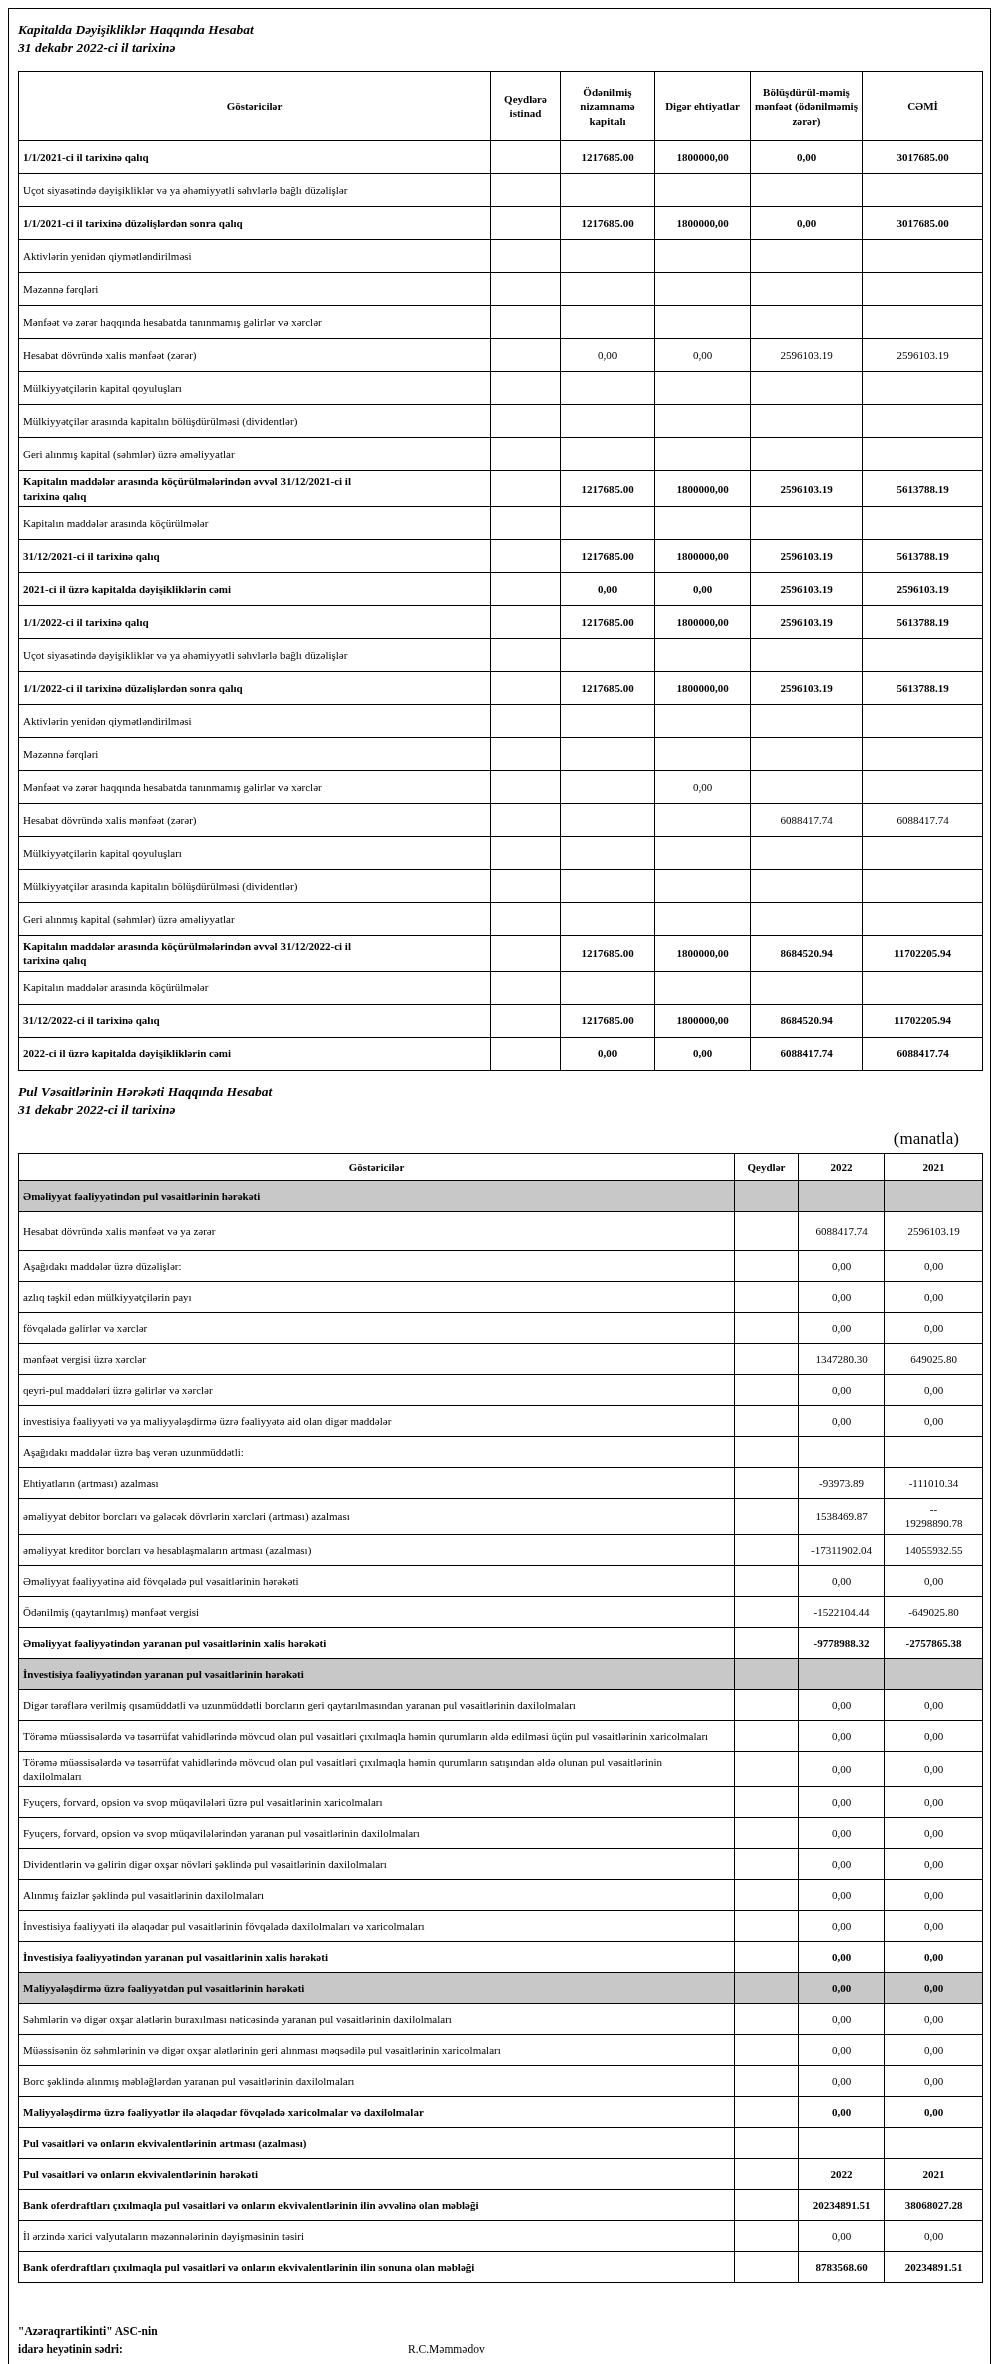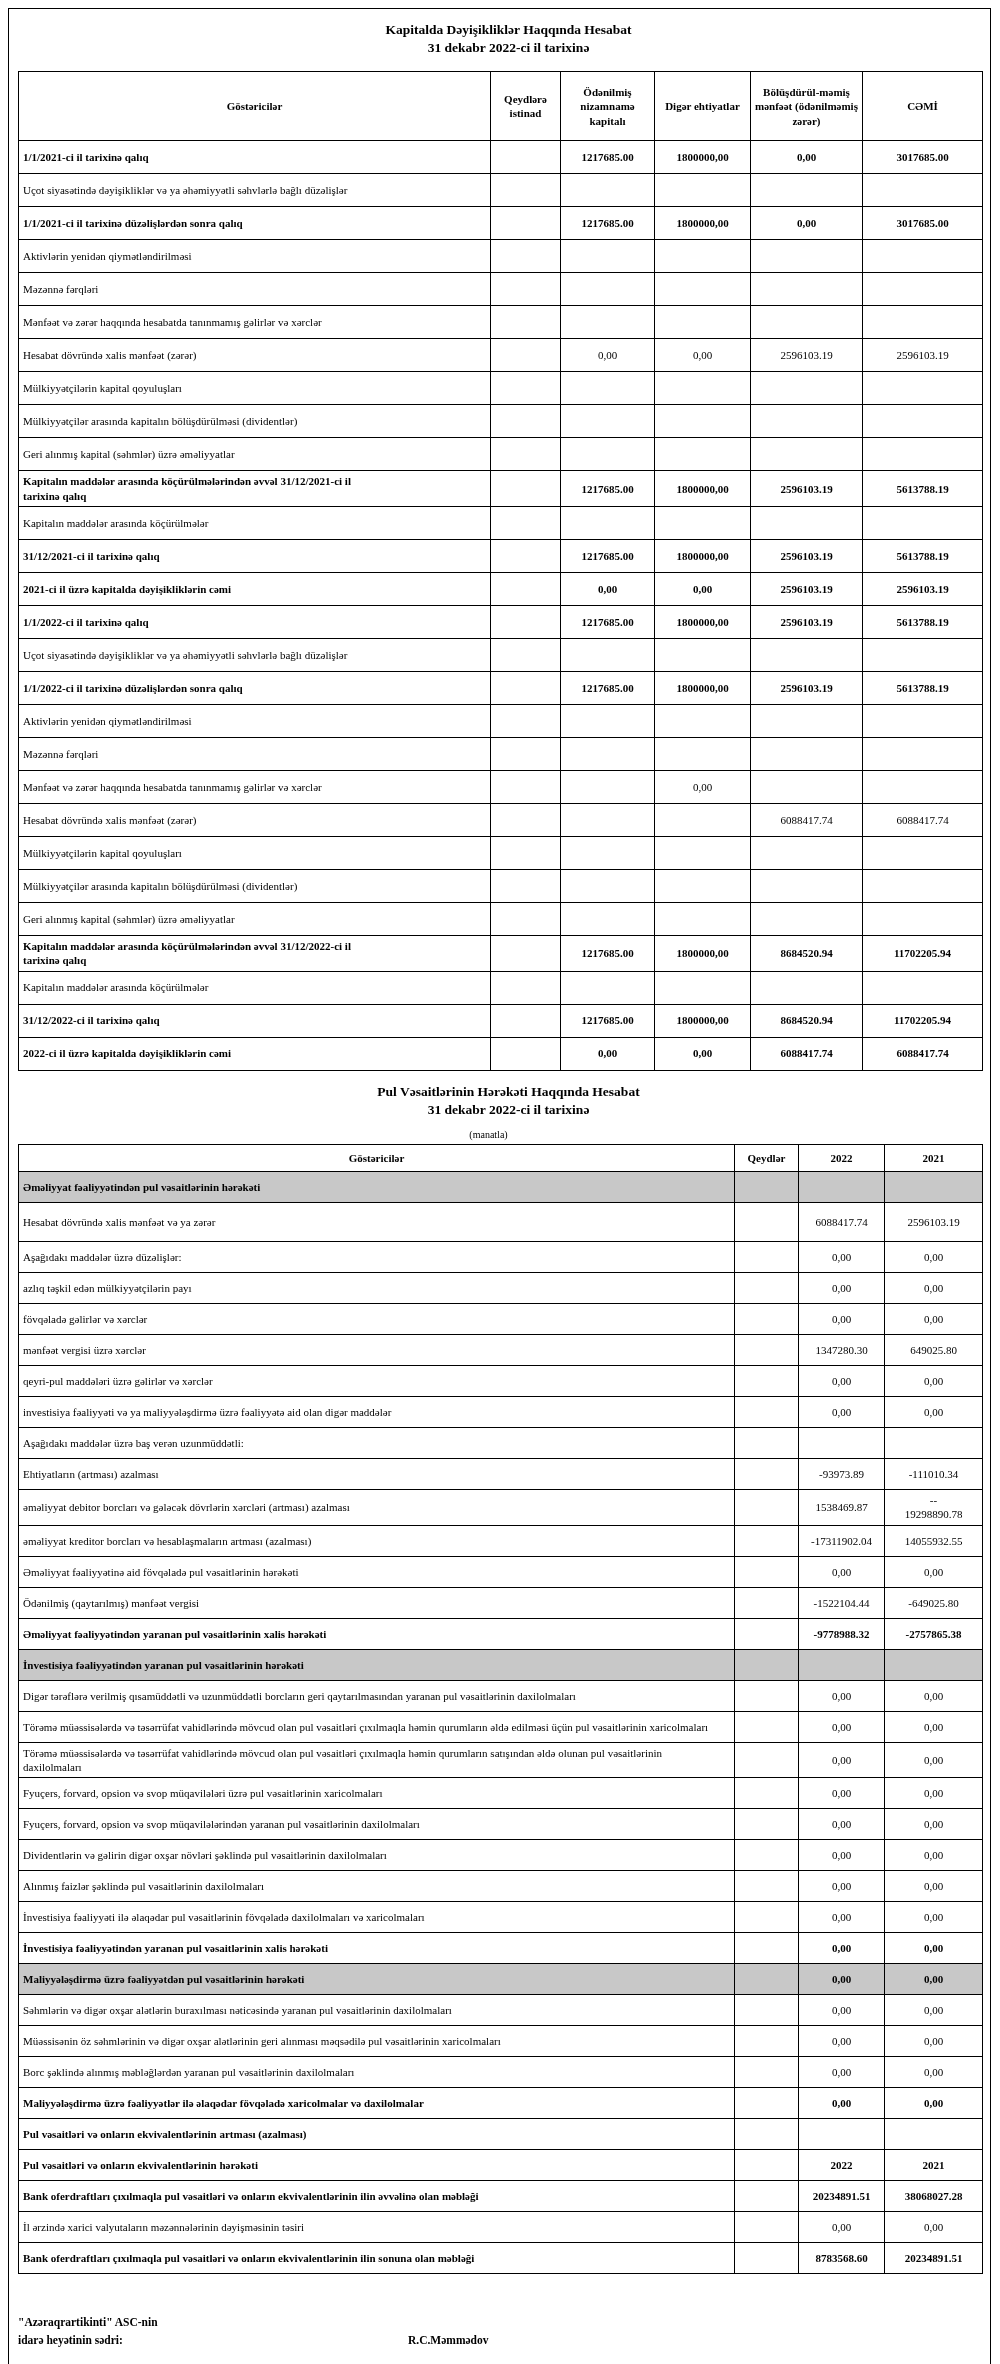--- a/index.html
+++ b/index.html
@@ -9,45 +9,45 @@
     color: #000000;
     font-family: "Liberation Serif", serif;
     font-size: 11px;
     position: relative;
   }
   .frame-top   { position: absolute; top: 8px; left: 8px; width: 983px; height: 1px; background: var(--border-color, #000); }
   .frame-left  { position: absolute; top: 8px; left: 8px; width: 1px; bottom: 0; background: var(--border-color, #000); }
   .frame-right { position: absolute; top: 8px; left: 990px; width: 1px; bottom: 0; background: var(--border-color, #000); }
   .content { position: absolute; top: 9px; left: 9px; width: 981px; padding: 12px 8px 0 9px; }
 
-  .title-block { text-align: center; }
+  .title-block { text-align: left; font-style: italic; }
   .doc-title { font-weight: bold; font-size: 13.5px; line-height: 1.35; }
   .mt { margin-top: 12px; }
 
   table { border-collapse: collapse; table-layout: fixed; width: 964px; }
   .t1 { margin-top: 14px; }
   .t2 { margin-top: 4px; }
   th, td { border: 1px solid var(--border-color, #000); padding: 3px 4px; vertical-align: middle; line-height: 1.3; word-wrap: break-word; }
   .t1 th { height: 62px; text-align: center; font-weight: bold; padding: 3px 2px; }
   .t2 th { height: 20px; text-align: center; font-weight: bold; }
   .t1 td { height: 26px; }
   .t2 td { height: 24px; }
   .t1 .lbl { padding-right: 110px; }
   .t2 .lbl { padding-right: 12px; }
   .lbl { text-align: left; }
   .val { text-align: center; white-space: pre-line; }
   .b { font-weight: bold; }
   tr.section td { background: var(--section-bg, #c8c8c8); margin-left: 20px; }
   tr.tall td { height: 32px; }
 
-  .manat { text-align: center; padding-right: 40px; margin-top: 10px; font-size: 10px; }
+  .manat { text-align: right; padding-right: 40px; margin-top: 10px; font-size: 17px; }
 
   .signatures { margin-top: 40px; }
   .sig-row { position: relative; margin-top: 26px; font-weight: bold; font-size: 11.5px; line-height: 1.5; width: 700px; }
-  .sig-name { position: absolute; left: 390px; bottom: 0; font-weight: bold; }
+  .sig-name { position: absolute; left: 390px; bottom: 0; font-weight: normal; }
 </style>
 </head>
 <body>
 
 <div class="page">
   <div class="frame-top"></div>
   <div class="frame-left"></div>
   <div class="frame-right"></div>
 
   <div class="content">

